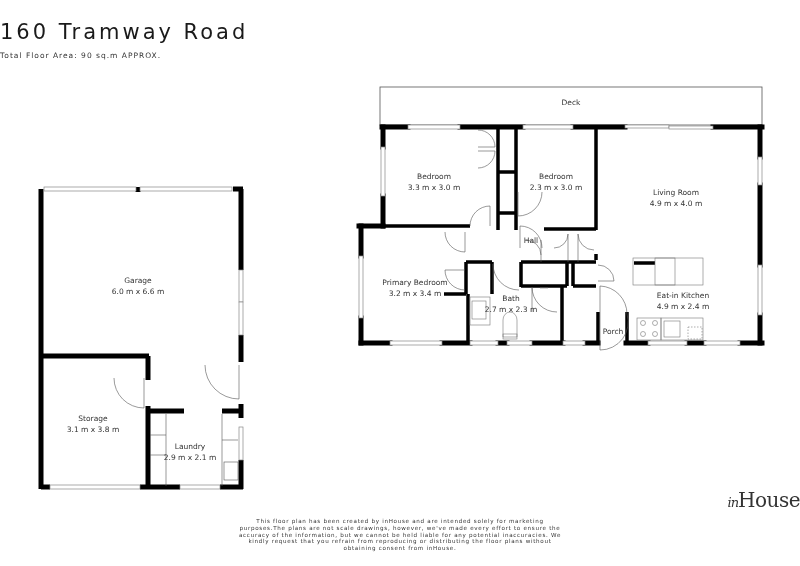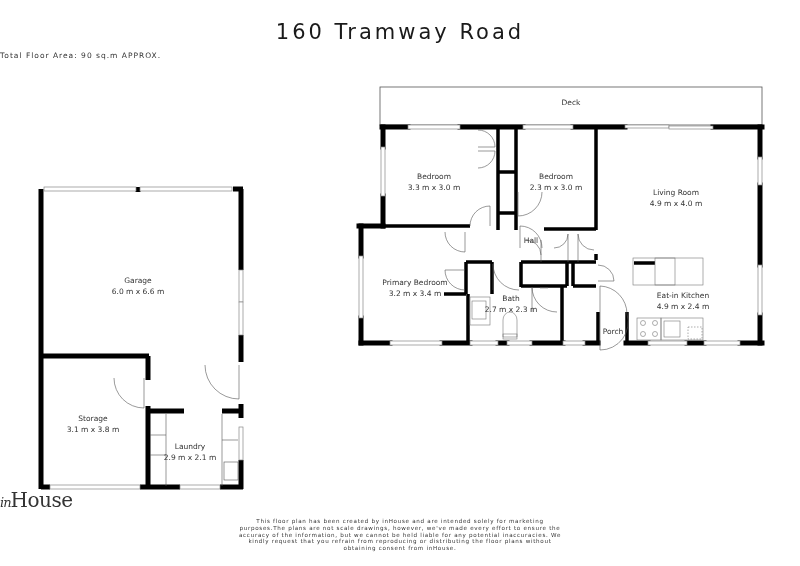--- a/index.html
+++ b/index.html
@@ -1,21 +1,21 @@
 <!DOCTYPE html>
 <html><head>
 <meta charset="utf-8">
 <style>
   html, body { margin:0; padding:0; background:#ffffff; }
   body { width:800px; height:566px; position:relative; overflow:hidden; font-family:"DejaVu Sans", sans-serif; color:#222; }
-  .title { position:absolute; left:0; width:800px; top:20px; text-align:center; font-size:21px; letter-spacing:3px; color:#1a1a1a; font-family:"DejaVu Sans", sans-serif; }
+  .title { position:absolute; left:0; width:800px; top:20px; font-size:21px; letter-spacing:3px; color:#1a1a1a; font-family:"DejaVu Sans", sans-serif; }
   .subtitle { position:absolute; left:0; width:800px; top:51px; font-size:7.5px; letter-spacing:1px; color:#333; }
   svg.plan { position:absolute; left:0; top:0; }
   .room-label { font-family:"DejaVu Sans", sans-serif; font-size:7.5px; fill:#333; text-anchor:middle; }
-  .logo { position:absolute; left:0; width:800px; top:488px; text-align:left; font-family:"DejaVu Serif", serif; font-size:20px; color:#333; letter-spacing:-0.5px; }
+  .logo { position:absolute; left:0; width:800px; top:488px; text-align:right; font-family:"DejaVu Serif", serif; font-size:20px; color:#333; letter-spacing:-0.5px; }
   .logo .in { font-family:"DejaVu Serif", serif; font-style:italic; font-size:13px; letter-spacing:-1px; }
   .disclaimer { position:absolute; left:235px; width:330px; top:518px; text-align:center; font-size:5.6px; line-height:6.8px; letter-spacing:0.7px; color:#333; }
 </style>
 </head>
 <body>
 
 <div class="title">160 Tramway Road</div>
 <div class="subtitle">Total Floor Area: 90 sq.m APPROX.</div>
 
 <svg class="plan" width="800" height="566" viewBox="0 0 800 566">

